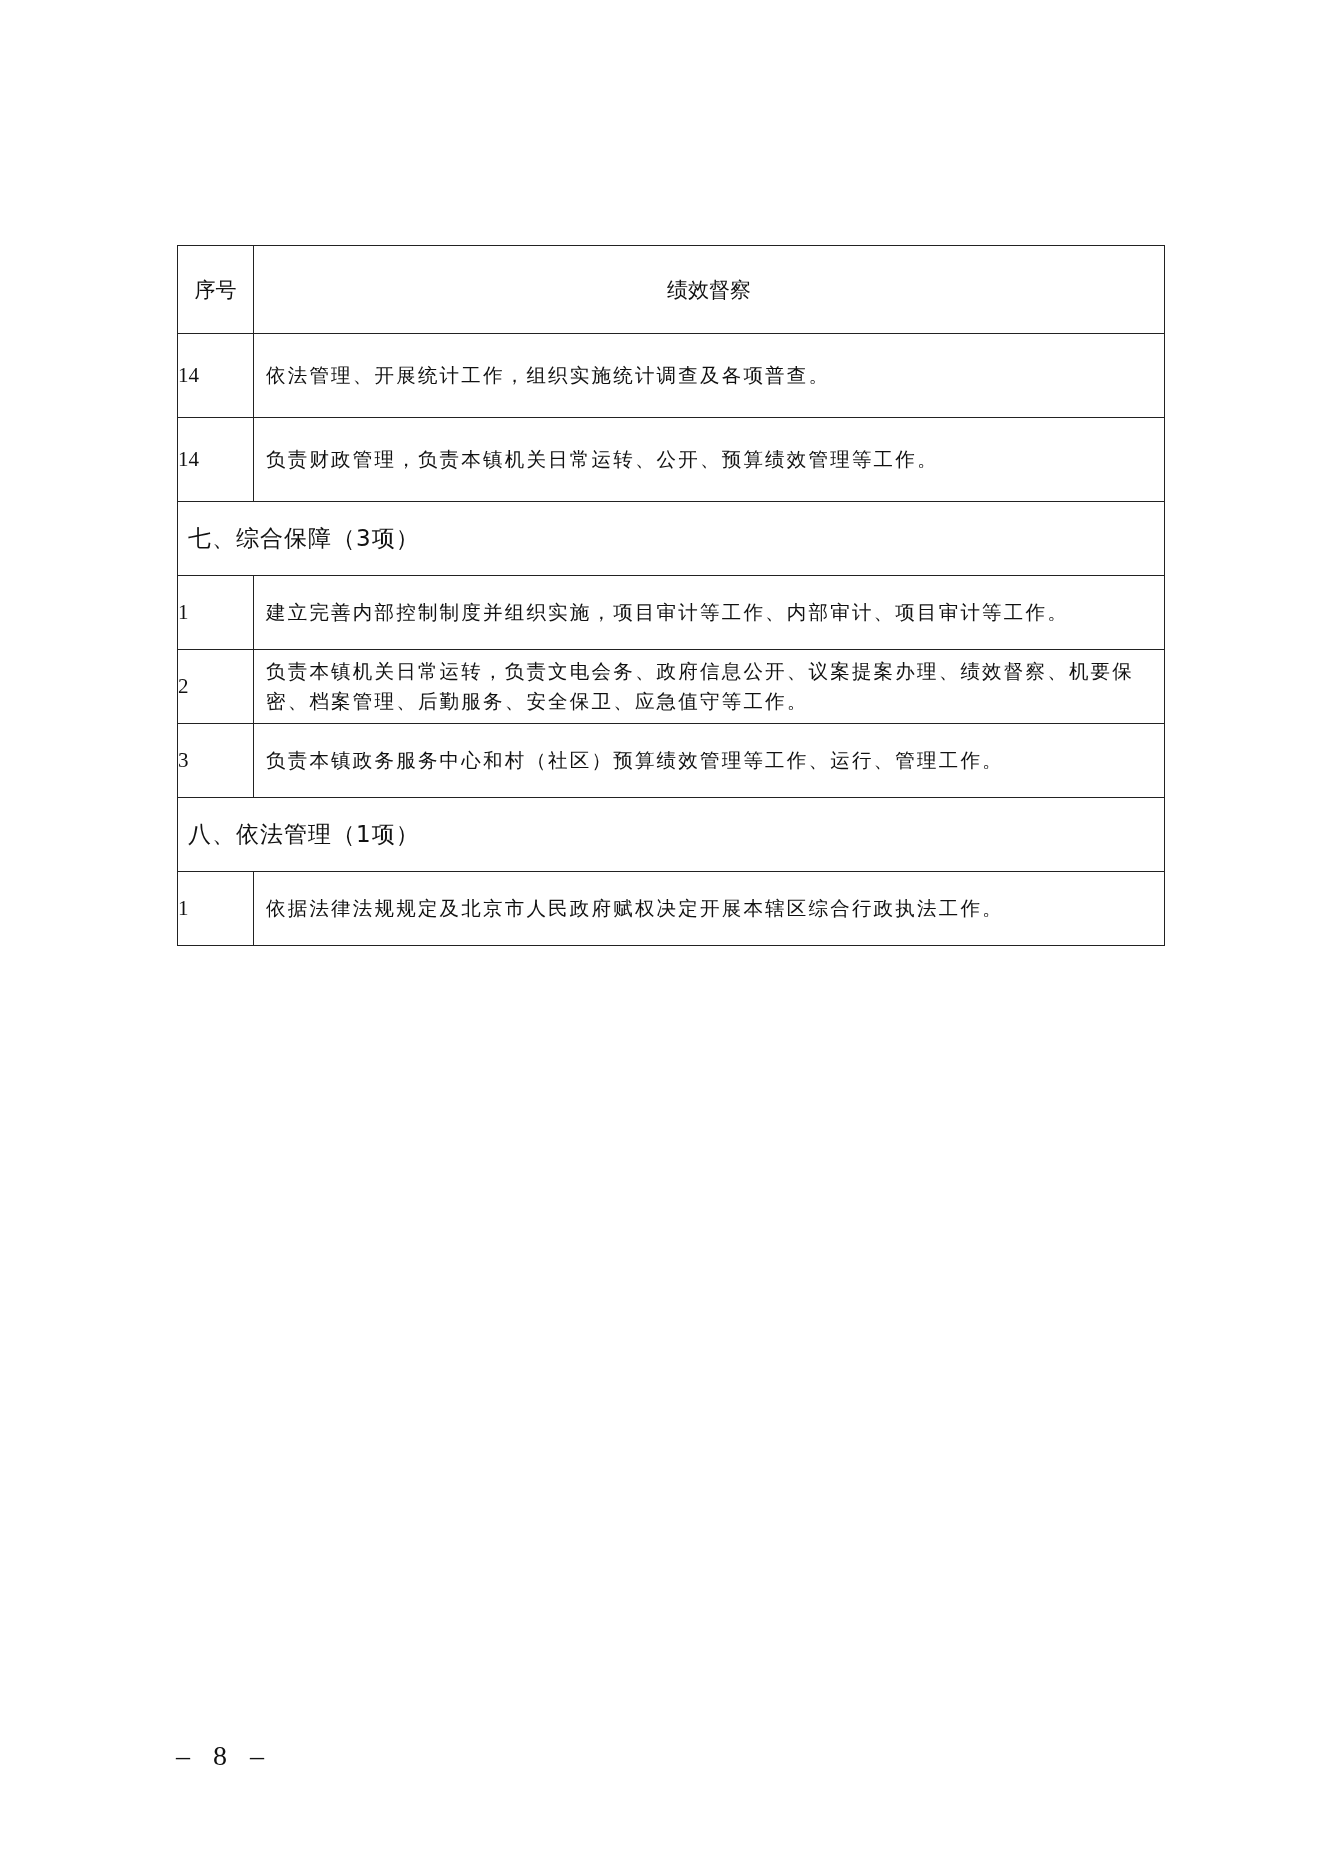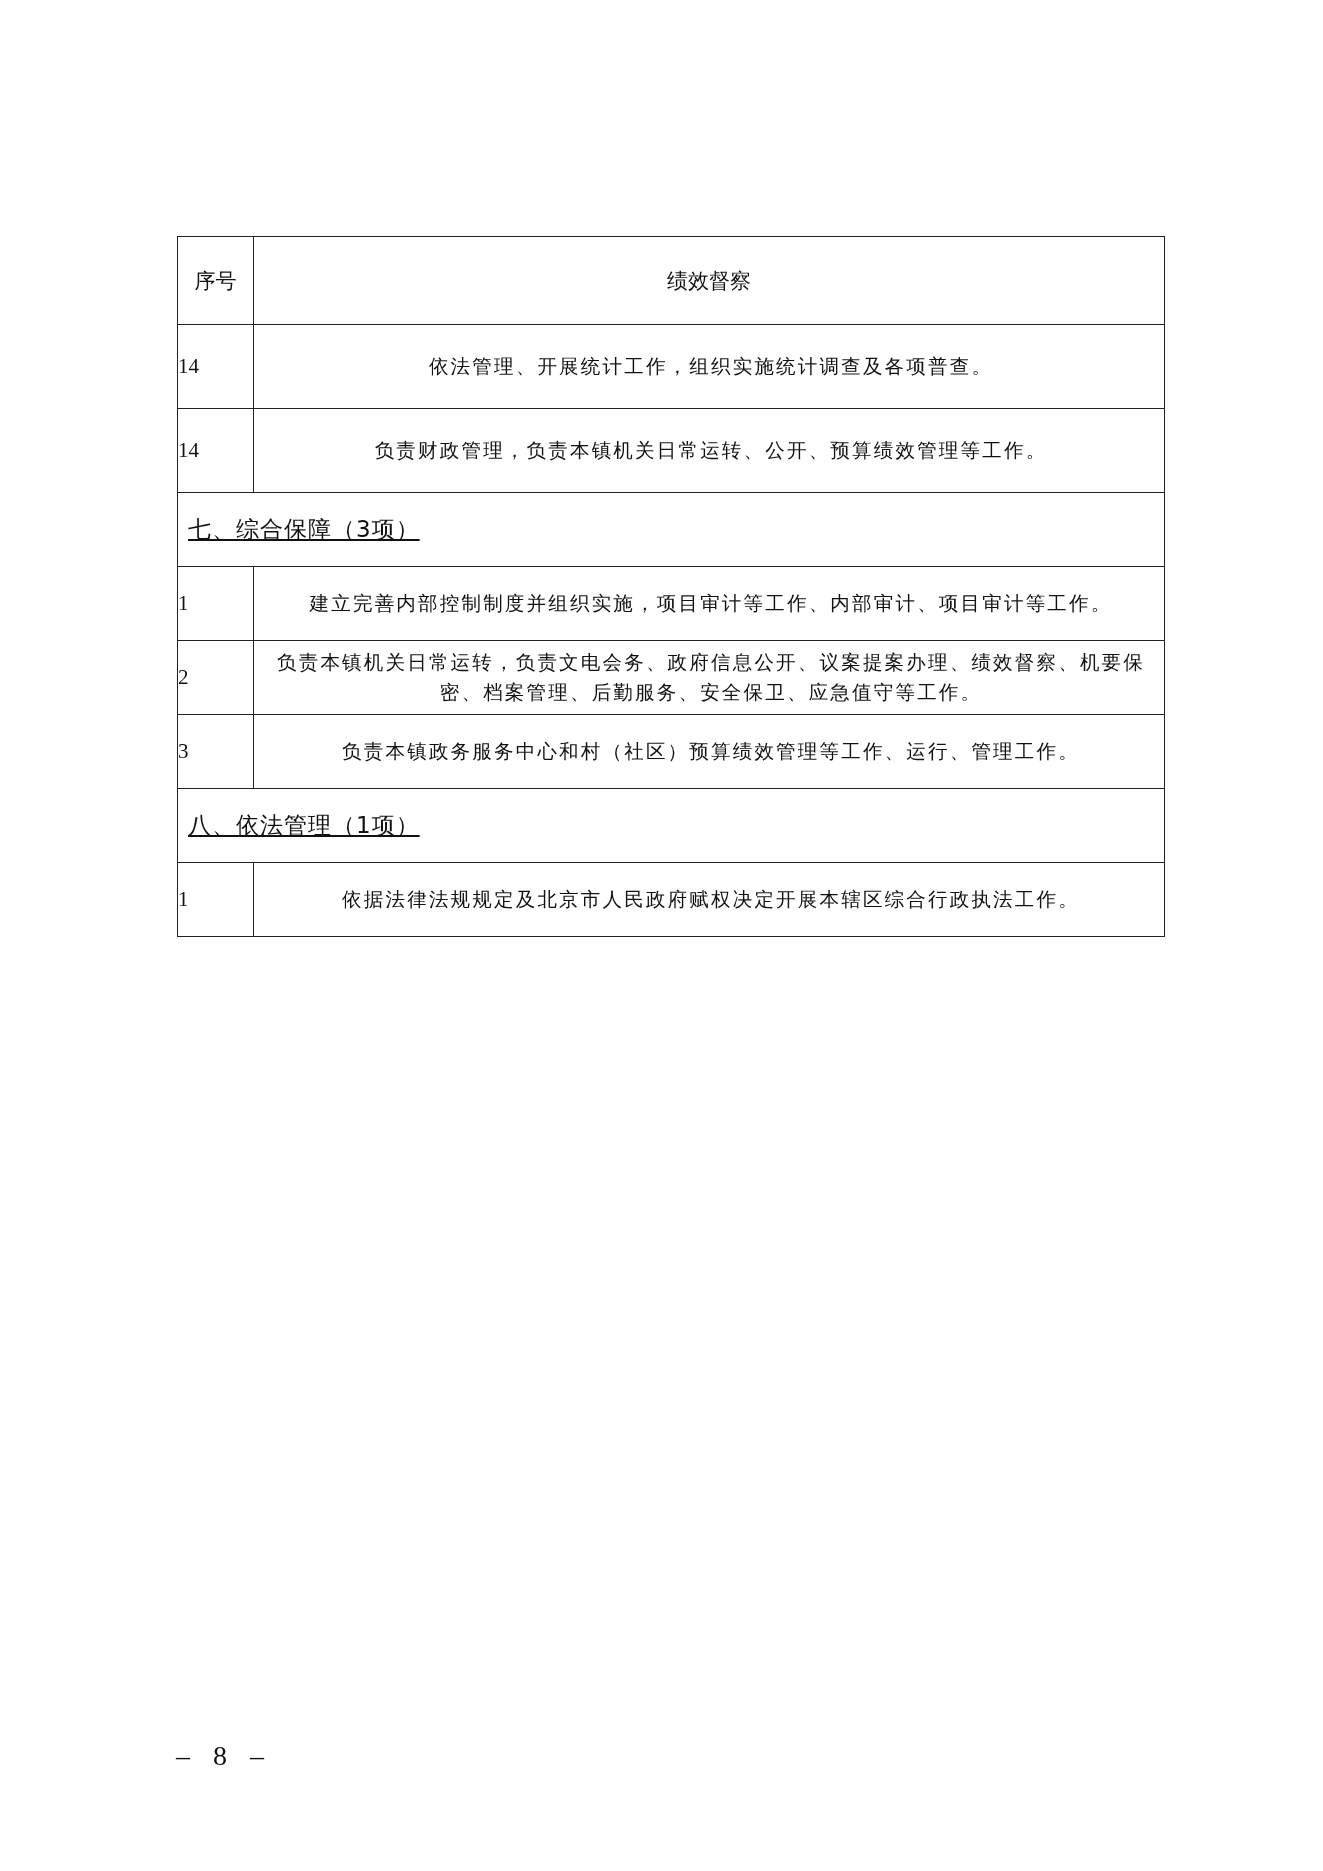--- a/index.html
+++ b/index.html
@@ -1,30 +1,30 @@
 <!DOCTYPE html>
 <html><head>
   <meta charset="utf-8">
   <style>
     html, body { margin: 0; padding: 0; background: #ffffff; }
     body { width: 1323px; height: 1871px; position: relative; overflow: hidden;
            font-family: "DejaVu Serif", "Liberation Serif", serif; color: #111; }
-    .tbl { position: absolute; left: 177px; top: 236px; width: 988px;
+    .tbl { position: absolute; left: 177px; top: 245px; width: 988px;
            border-collapse: collapse; table-layout: fixed; }
     .tbl td { border: 1.5px solid #222; padding: 0; vertical-align: middle; }
     .col-no { width: 76px; }
     .hdr td { height: 87px; font-family: "DejaVu Sans", "Liberation Sans", sans-serif;
               font-size: 21px; text-align: center; }
     .num { text-align: left; font-size: 21px; font-family: "Liberation Serif", serif; }
     .txt { font-size: 19.5px; padding-left: 12px !important; padding-right: 8px !important;
-           letter-spacing: 2.2px; line-height: 30px; text-align: center; }
+           letter-spacing: 2.2px; line-height: 30px; }
     .row-a td { height: 83px; }
     .row-b td { height: 73px; }
     .sec td { height: 73px; font-family: "DejaVu Sans", "Liberation Sans", sans-serif;
-              font-size: 23px; padding-left: 10px; letter-spacing: 1px; text-decoration: underline; }
+              font-size: 23px; padding-left: 10px; letter-spacing: 1px; }
     .page-num { position: absolute; left: 176px; top: 1740px; font-size: 28px;
                 font-family: "Liberation Serif", serif; letter-spacing: 8px; }
   </style>
 </head>
 <body>
 
 <table class="tbl">
   <colgroup>
       <col class="col-no">
       <col>

